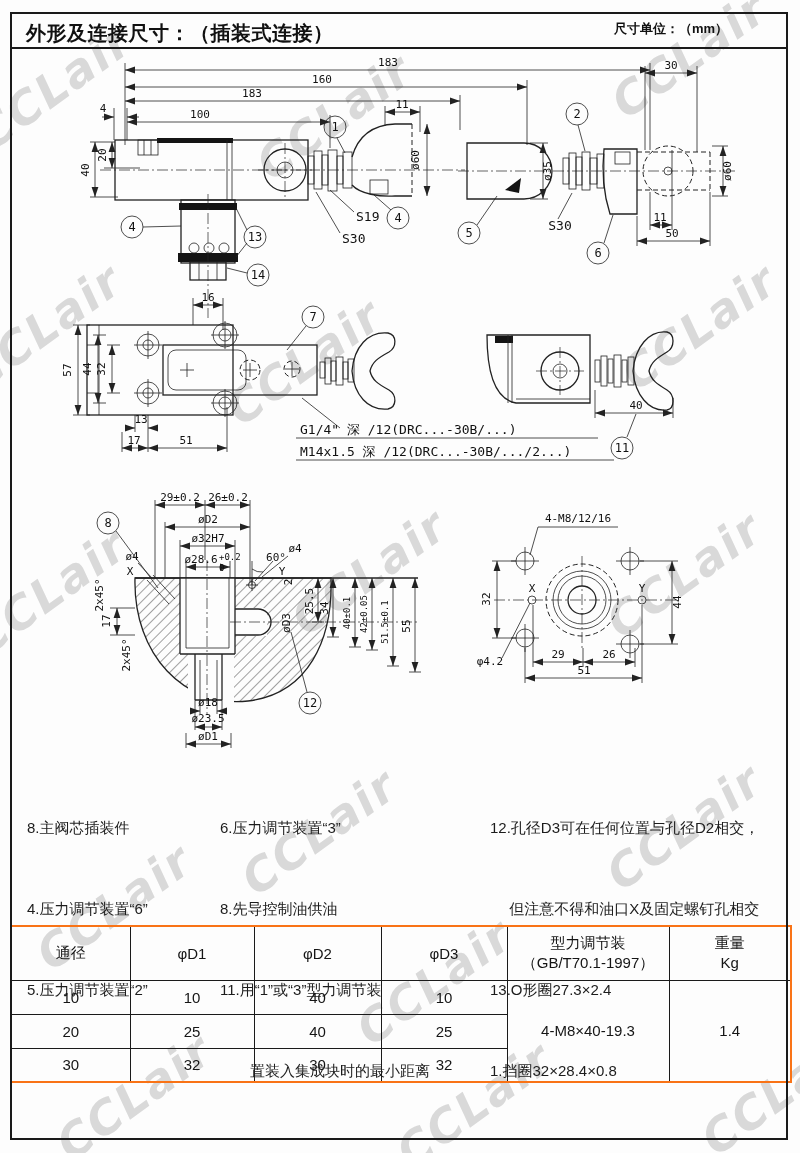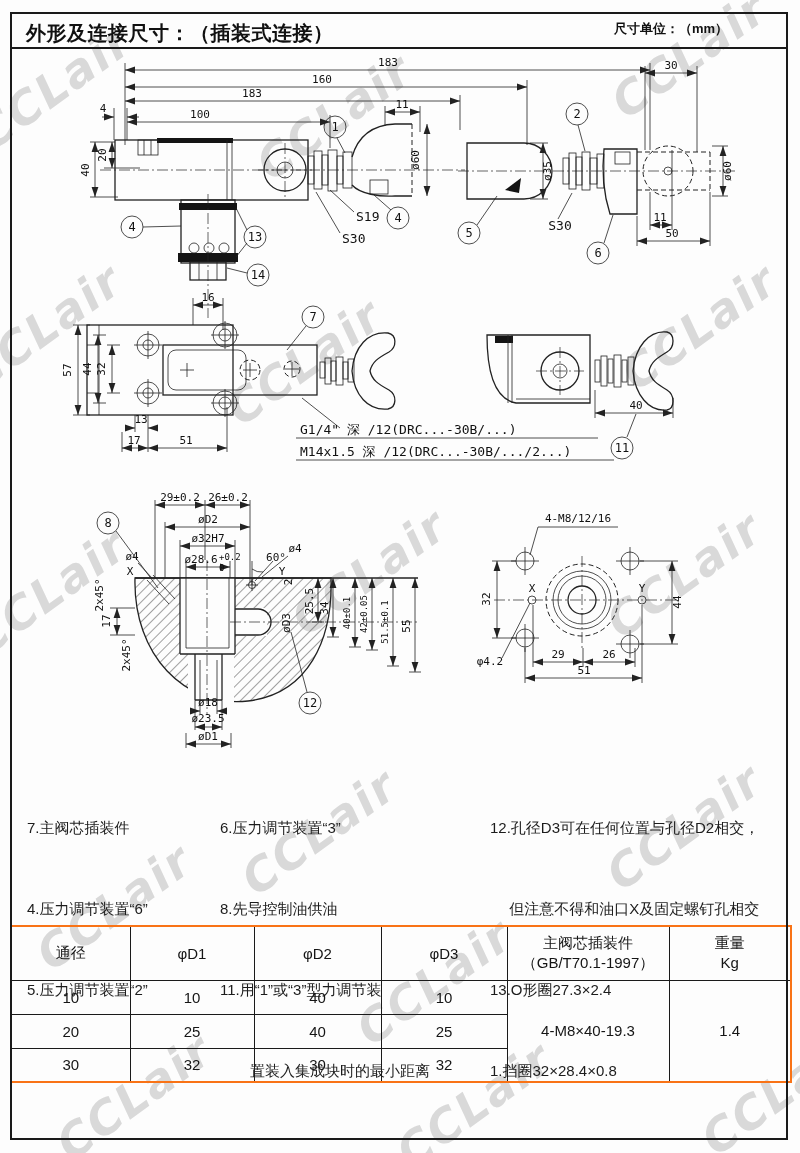--- a/index.html
+++ b/index.html
@@ -395,21 +395,21 @@
       <line class="dim" x1="533" y1="662" x2="583" y2="662" marker-start="url(#ar)" marker-end="url(#ar)"></line>
       <text class="dt mid" x="558" y="658">29</text>
       <line class="dim" x1="583" y1="662" x2="635" y2="662" marker-start="url(#ar)" marker-end="url(#ar)"></line>
       <text class="dt mid" x="609" y="658">26</text>
       <line class="dim" x1="525" y1="678" x2="642" y2="678" marker-start="url(#ar)" marker-end="url(#ar)"></line>
       <text class="dt mid" x="584" y="674">51</text>
     </g>
   </svg>
 
   <div class="note-col" style="left:27px;top:760px">
-    <div>7.主阀芯插装件</div>
+    <div>8.主阀芯插装件</div>
     <div>4.压力调节装置“6”</div>
     <div>5.压力调节装置“2”</div>
   </div>
   <div class="note-col" style="left:220px;top:760px">
     <div>6.压力调节装置“3”</div>
     <div>8.先导控制油供油</div>
     <div>11.用“1”或“3”型力调节装</div>
     <div>　　置装入集成块时的最小距离</div>
   </div>
   <div class="note-col" style="left:490px;top:760px">
@@ -428,21 +428,21 @@
         <col style="width:162px">
         <col style="width:122px">
     </colgroup>
     <thead>
       <tr>
         <th>通径</th>
         <th>φD1</th>
         <th>φD2</th>
         <th>φD3</th>
         <th class="two-line">
-          <span>主阀芯插装件</span>
+          <span>型力调节装</span>
           <span>（GB/T70.1-1997）</span>
         </th>
         <th class="two-line">
           <span>重量</span>
           <span>Kg</span>
         </th>
       </tr>
     </thead>
     <tbody>
       <tr>

